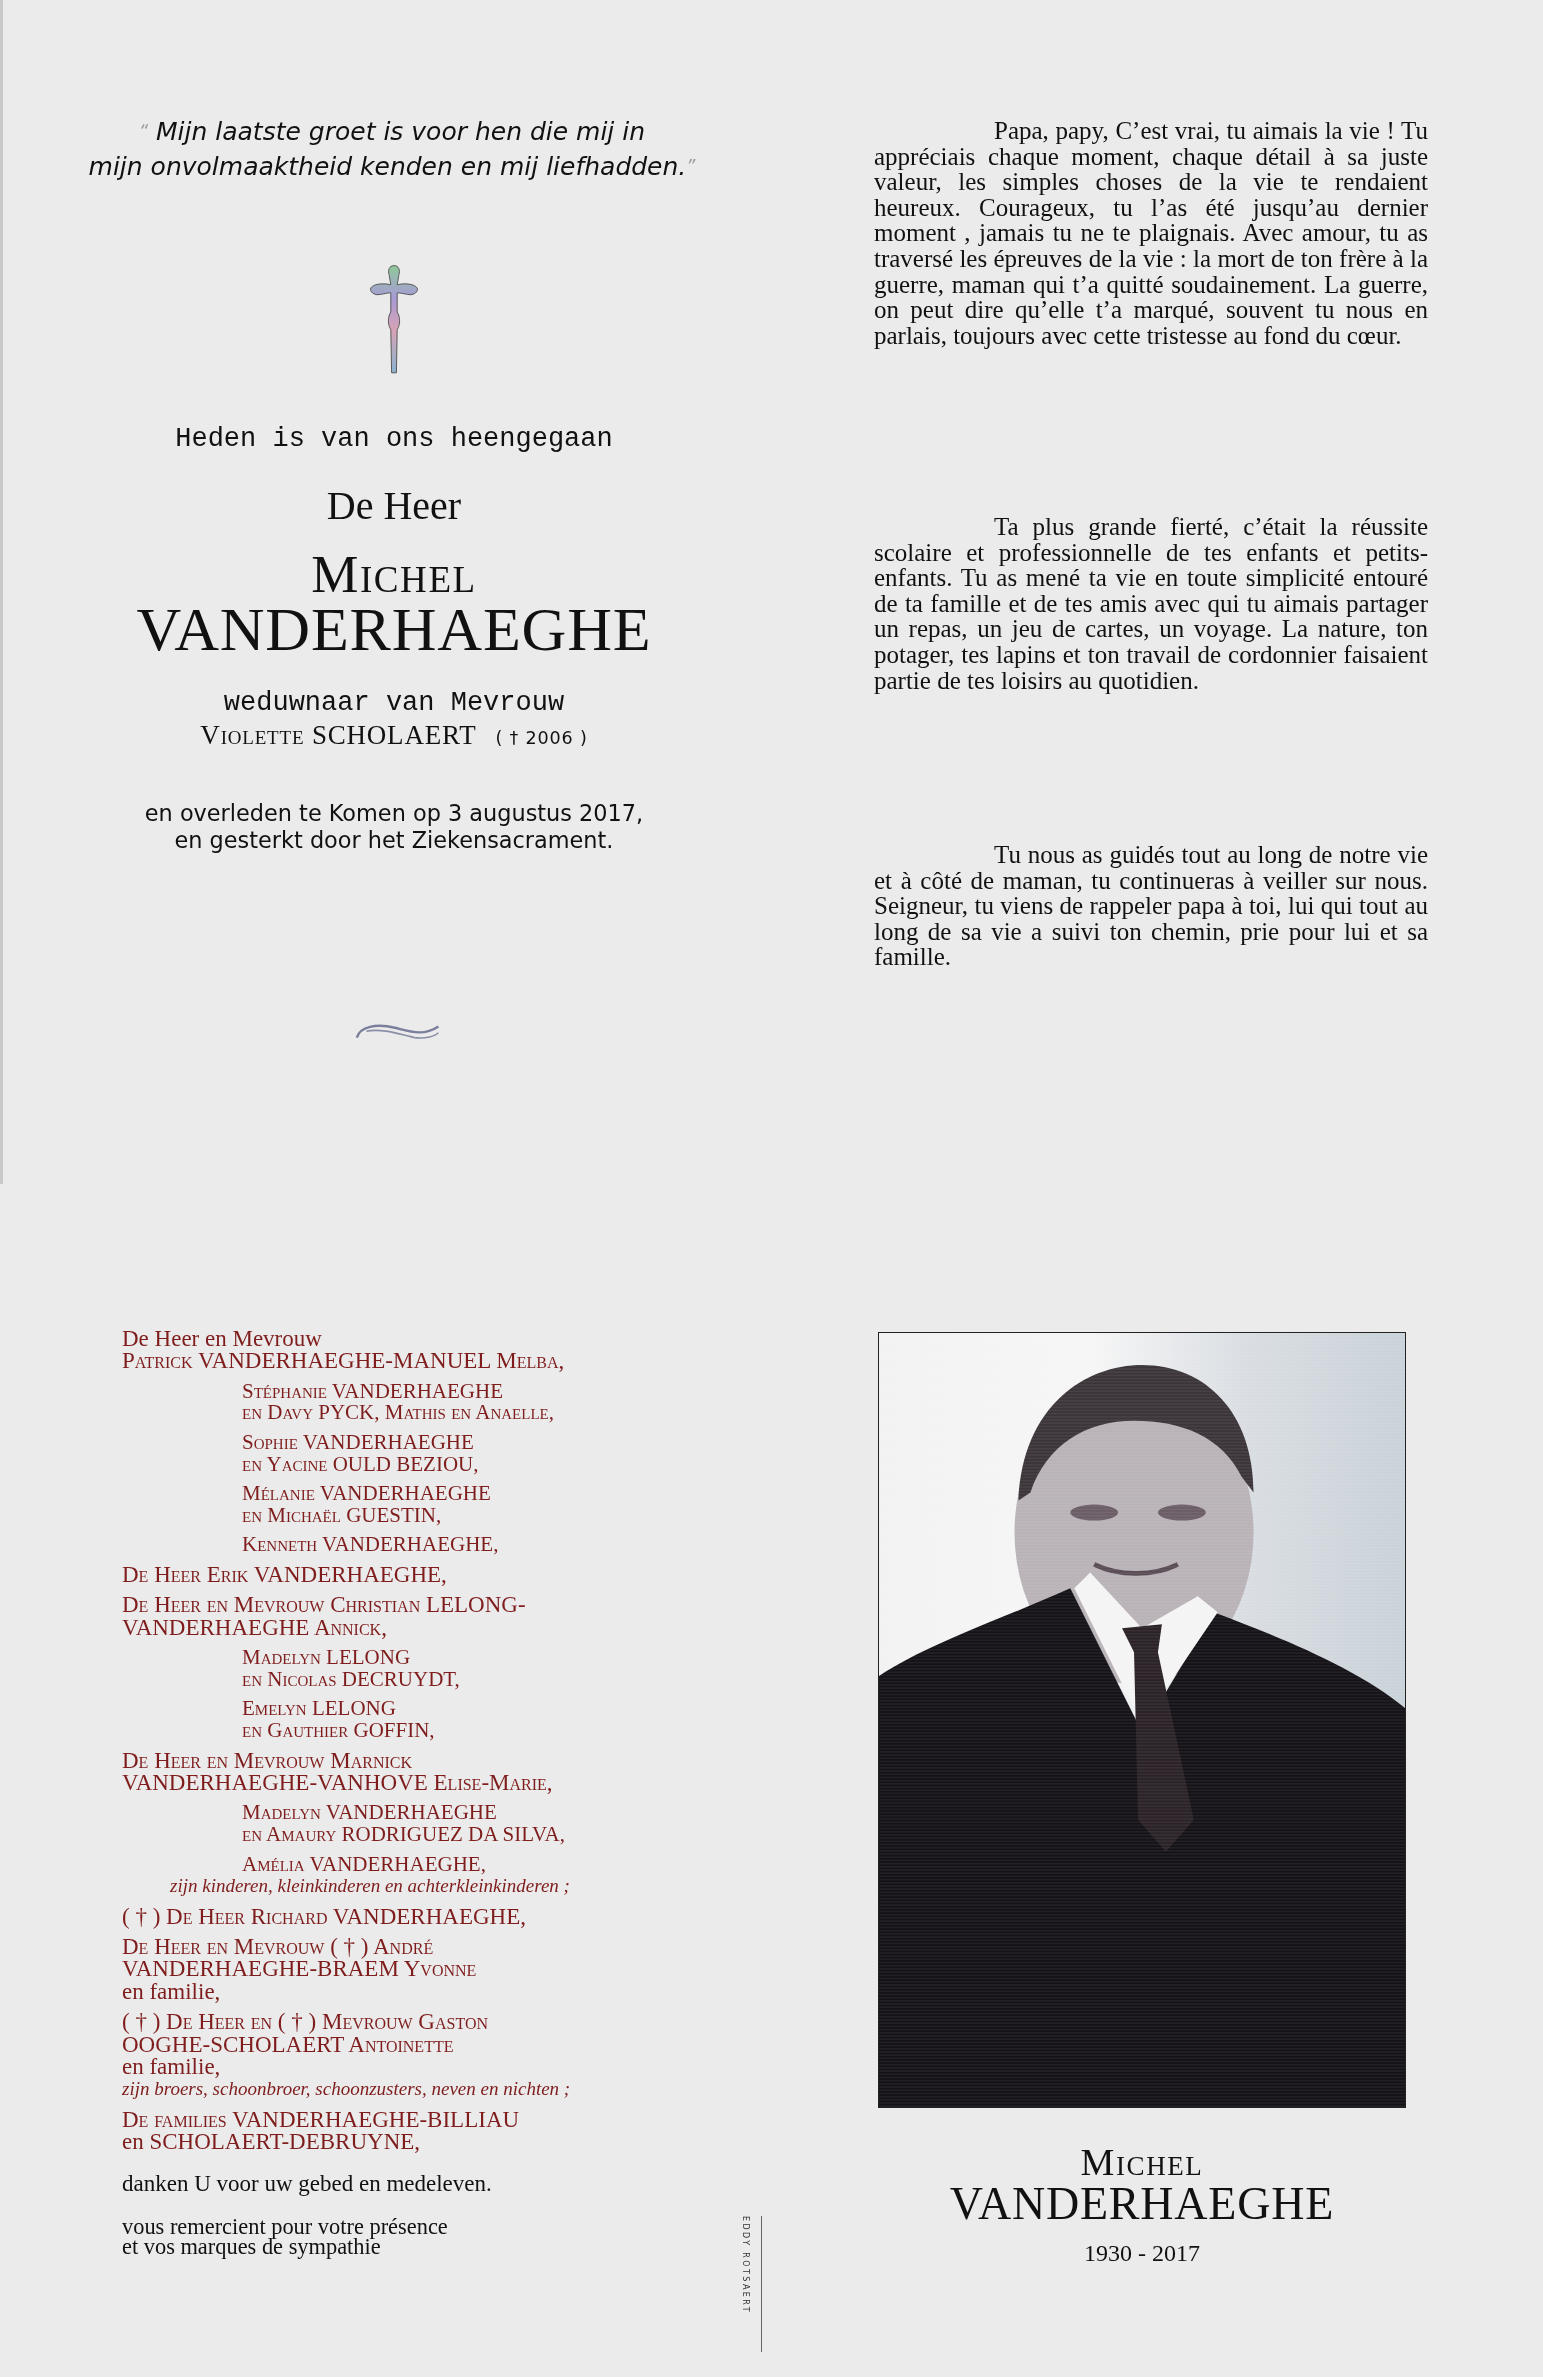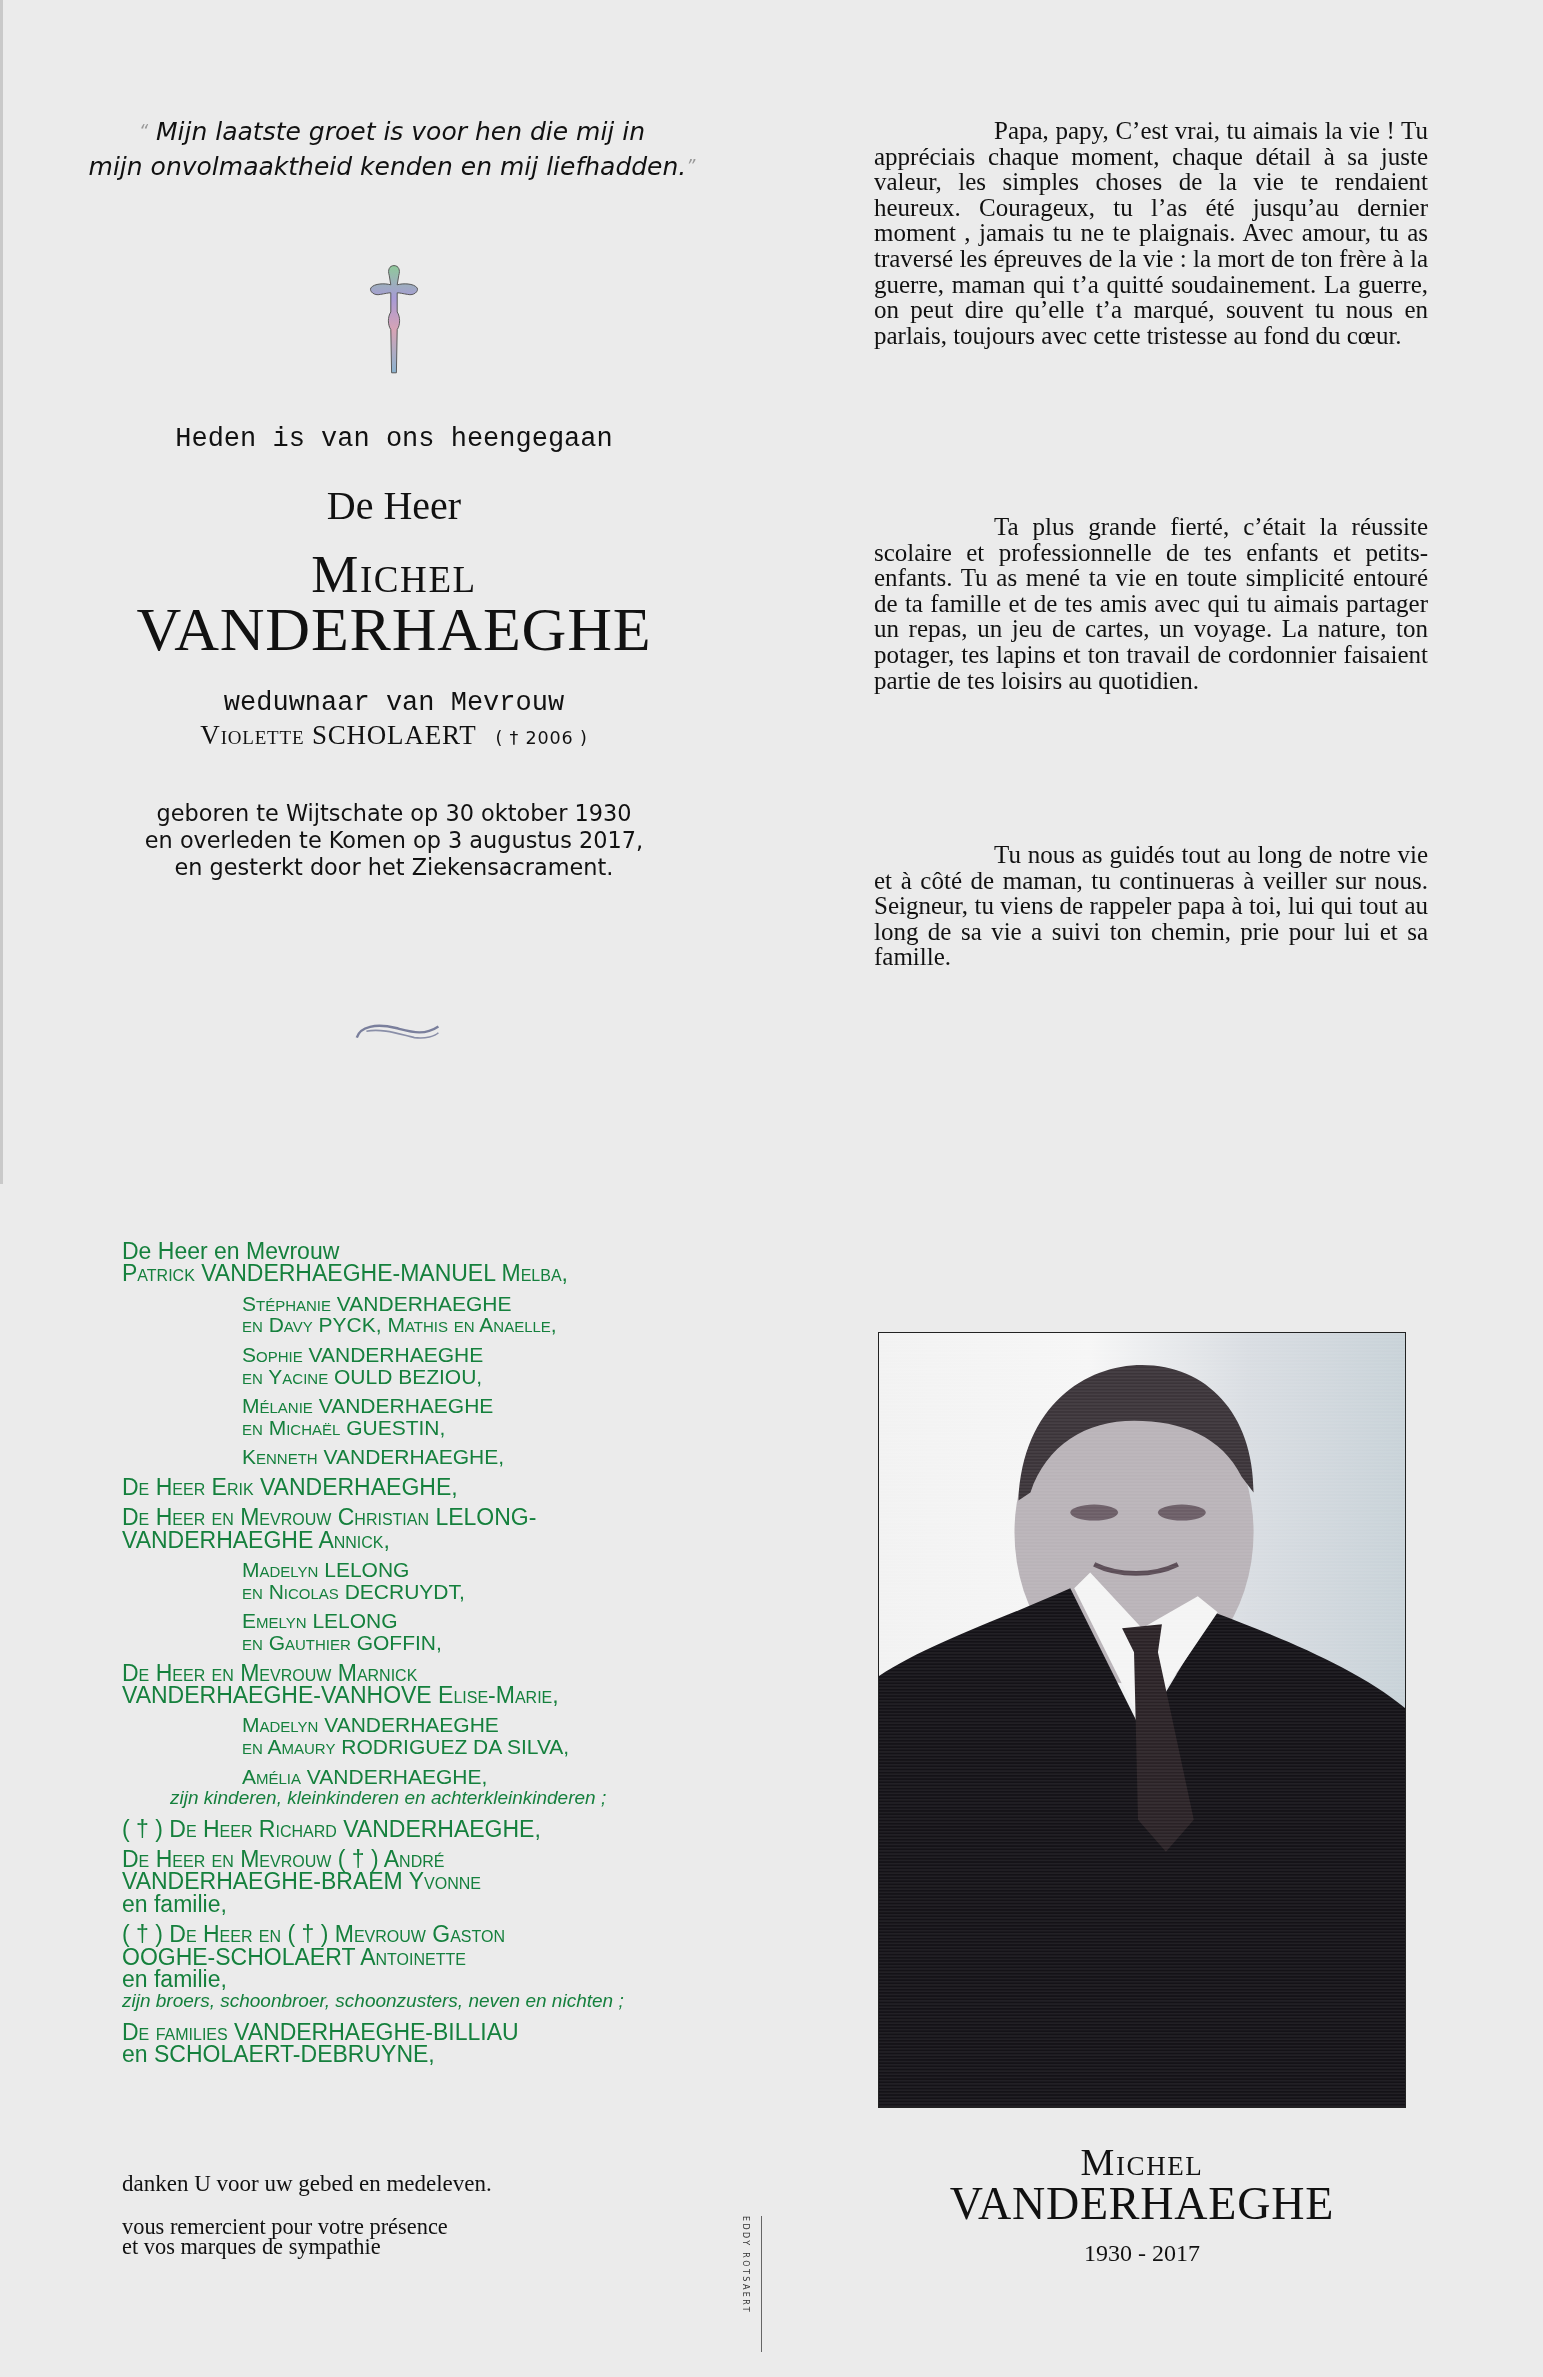--- a/index.html
+++ b/index.html
@@ -31,21 +31,21 @@
   .tribute {
     position: absolute; left: 874px; width: 554px;
     font-family: "Liberation Serif", serif; font-size: 25px; line-height: 25.6px; text-align: justify;
   }
   .tribute p { text-indent: 120px; }
   .p1 { top: 118px; }
   .p2 { top: 514px; }
   .p3 { top: 842px; }
 
   
-  .family { position: absolute; left: 122px; top: 1240px; width: 576px; font-family: Liberation Sans, sans-serif; color: #15803d; }
+  .family { position: absolute; left: 122px; top: 1328px; width: 576px; font-family: Liberation Serif, serif; color: #7f1d1d; }
   .fam-line { font-size: 23px; line-height: 22.4px; white-space: nowrap; }
   .fam-line.sub { padding-left: 120px; font-size: 21px; line-height: 21.6px; }
   .fam-line.gap { margin-top: 8px; }
   .fam-line.caption { font-style: italic; font-size: 19px; line-height: 22.4px; padding-left: 48px; }
   .fam-line.caption2 { font-style: italic; font-size: 19px; line-height: 22.4px; }
   .sc-name { font-variant: small-caps; }
   .thanks { position: absolute; left: 122px; width: 496px; text-align: left; font-family: "Liberation Serif", serif; font-size: 23px; line-height: 20px; }
   .thanks-nl { top: 2174px; }
   .thanks-fr { top: 2217px; font-size: 22.4px; }
 
@@ -93,21 +93,20 @@
 <div class="center-block title-heer">De Heer</div>
 <div class="center-block first-name">Michel</div>
 <div class="center-block last-name">VANDERHAEGHE</div>
 <div class="center-block widower">weduwnaar van Mevrouw</div>
 <div class="center-block spouse">
   <span class="sc">Violette</span>
   <span>SCHOLAERT</span>
   <span class="small">( † 2006 )</span>
 </div>
 <div class="center-block dates">
-  <div>geboren te Wijtschate op 30 oktober 1930</div>
   <div>en overleden te Komen op 3 augustus 2017,</div>
   <div>en gesterkt door het Ziekensacrament.</div>
 </div>
 
 <svg class="wave-ornament" viewBox="0 0 120 40">
   <path d="M6 32 C10 18 30 14 55 20 C75 25 90 30 108 18" fill="none" stroke="#7a7f9c" stroke-width="3"></path>
   <path d="M18 24 C38 20 60 28 78 32 C92 34 104 30 108 26" fill="none" stroke="#8a8fa8" stroke-width="2"></path>
 </svg>
 
 <div class="tribute p1">

